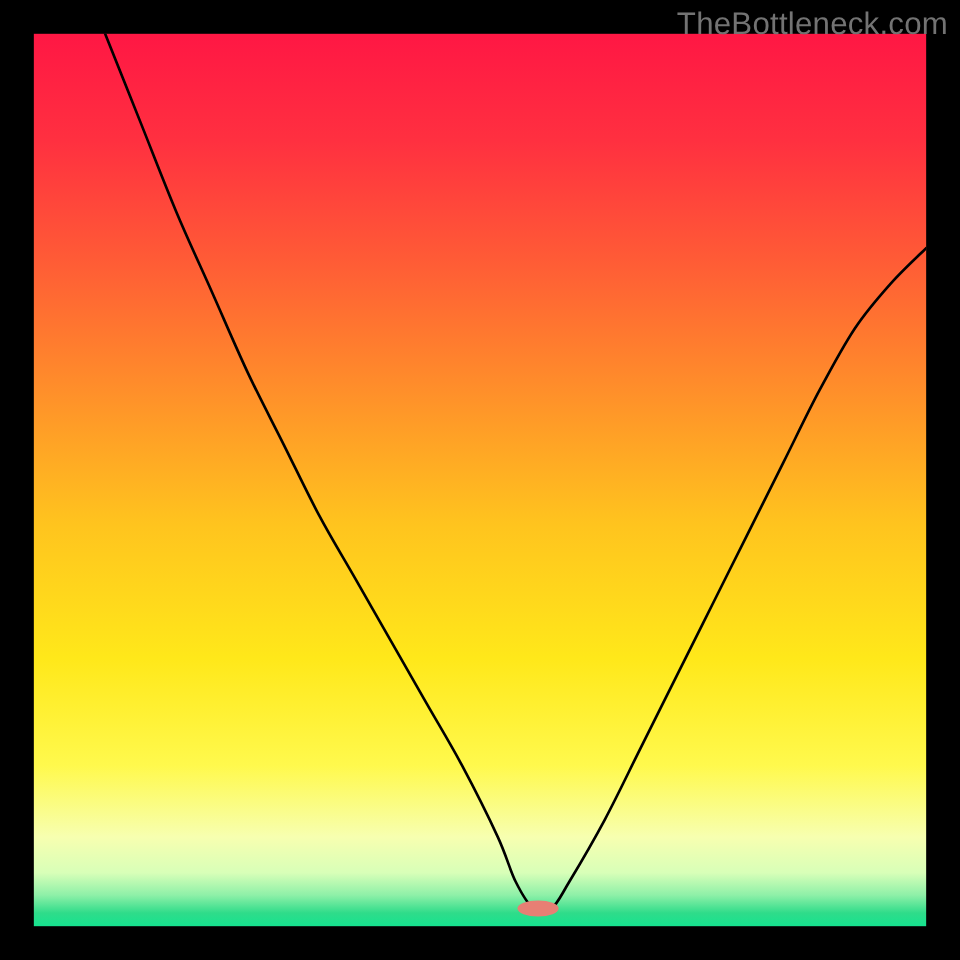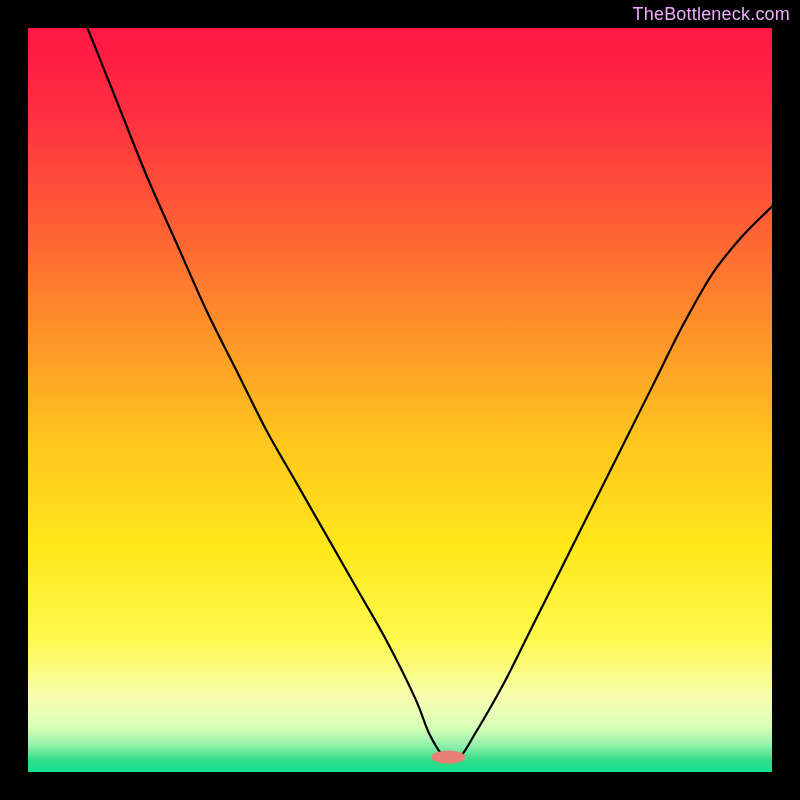--- a/index.html
+++ b/index.html
@@ -23,22 +23,22 @@
     left: 0;
     top: 0;
     width: 744px;
     height: 744px;
   }
   .watermark {
     position: absolute;
     top: 4px;
     right: 10px;
     font-family: Arial, Helvetica, sans-serif;
-    font-size: 18px;
-    color: #f0abfc;
+    font-size: 26px;
+    color: #737373;
     letter-spacing: 0.2px;
   }
 </style>
 </head>
 <body>
 
 <div class="frame">
   <svg class="plot" viewBox="0 0 744 744">
     <defs>
       <linearGradient id="bg-grad" x1="0" y1="0" x2="0" y2="1">

